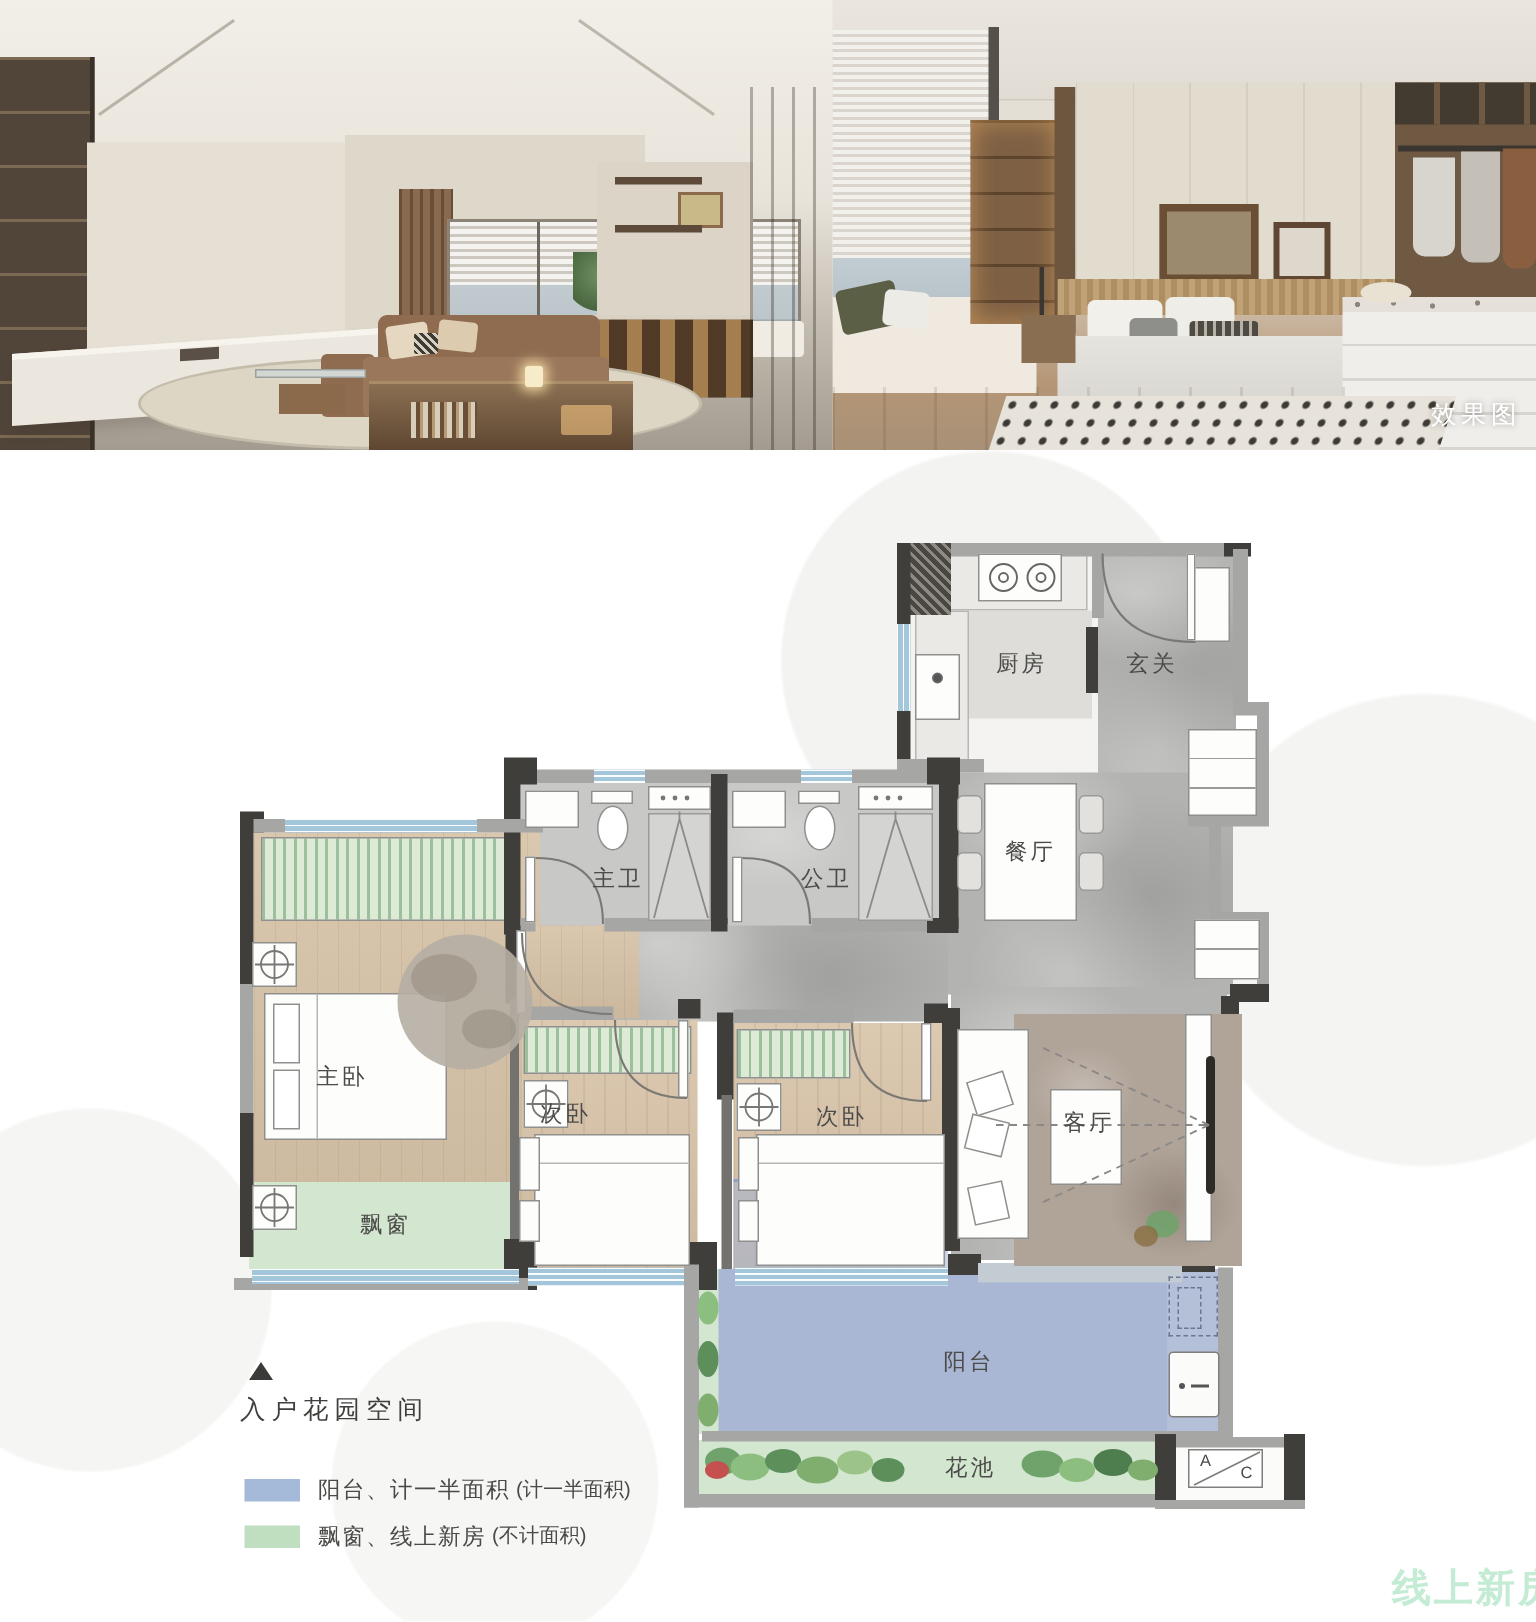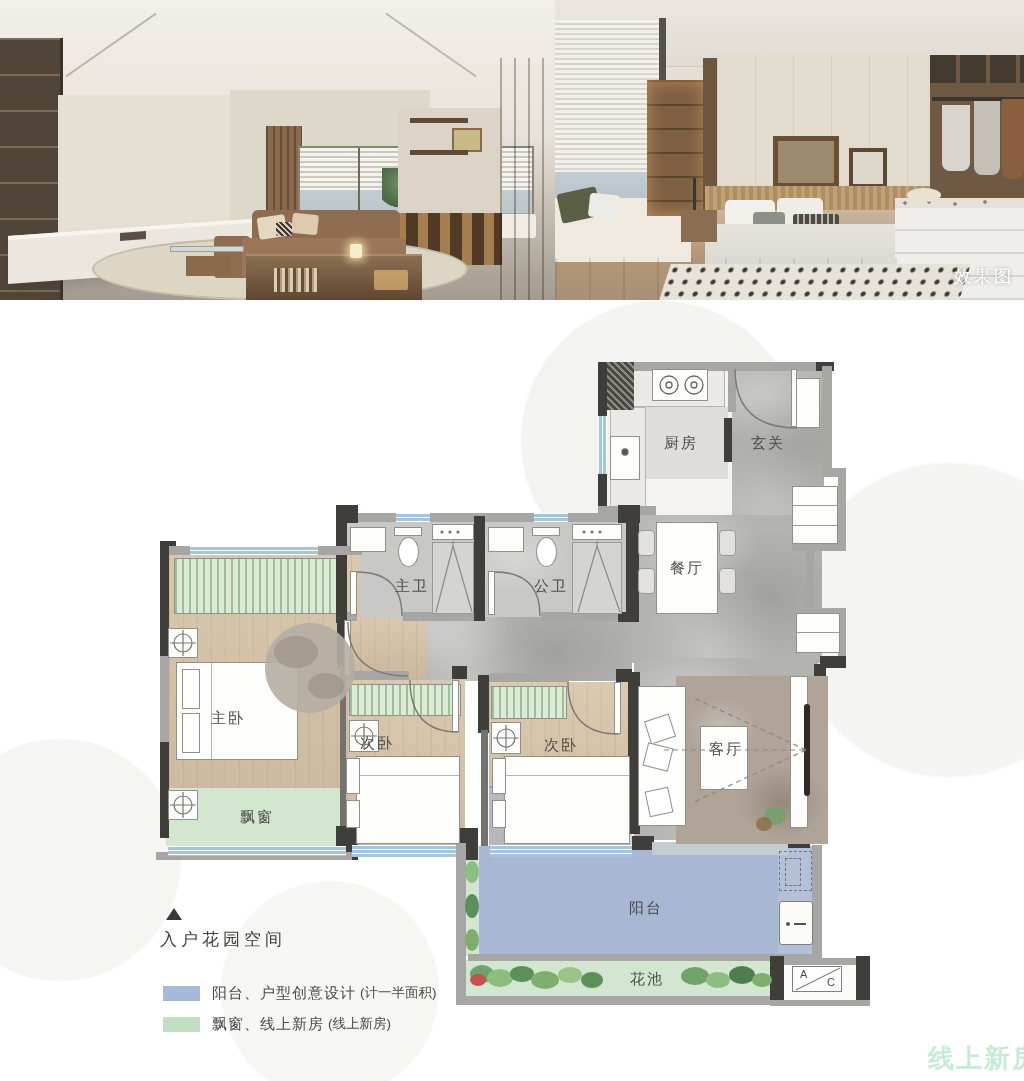--- a/index.html
+++ b/index.html
@@ -388,24 +388,24 @@
       <span class="rlabel" style="left:646px;top:908px;">阳台</span>
       <span class="rlabel" style="left:647px;top:979px;">花池</span>
     </div>
   </div>
 
   <div>
     <div class="tri"></div>
     <div id="legend-title">入户花园空间</div>
     <div class="lrow" style="top:985px;">
       <div class="swatch sw-blue"></div>
-      <span class="ltext">阳台、户型创意设计</span>
+      <span class="ltext">阳台、计一半面积</span>
       <span class="lnote">(计一半面积)</span>
     </div>
     <div class="lrow" style="top:1016px;">
       <div class="swatch sw-green"></div>
       <span class="ltext">飘窗、线上新房</span>
-      <span class="lnote">(线上新房)</span>
+      <span class="lnote">(不计面积)</span>
     </div>
   </div>
 
   <div id="watermark">线上新房</div>
 </div>
 
 </body></html>

